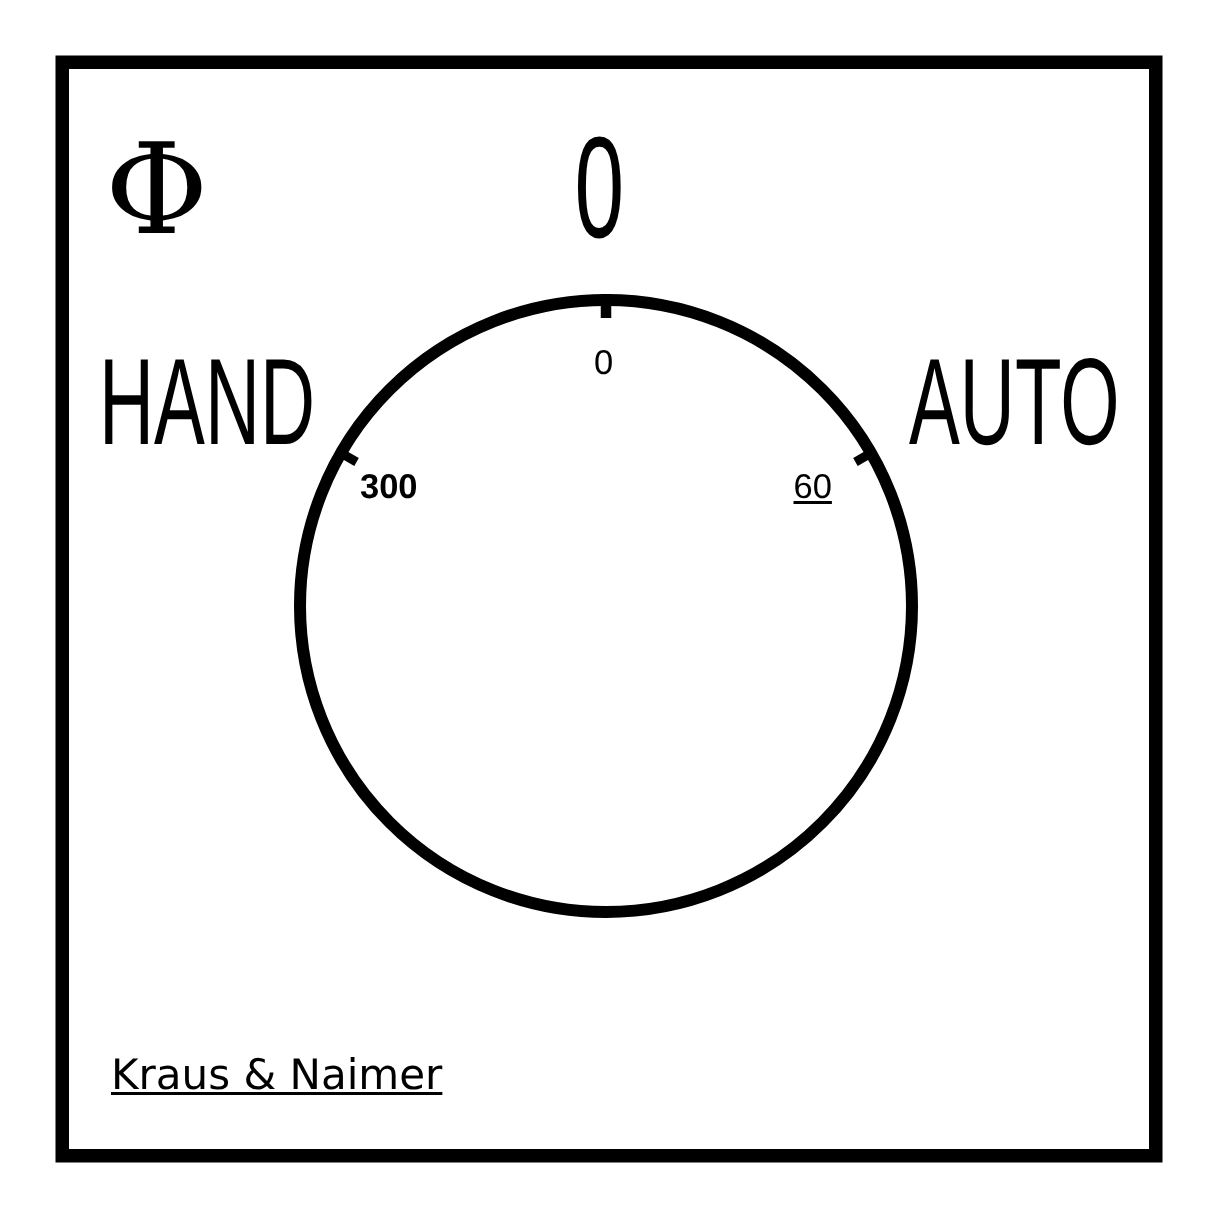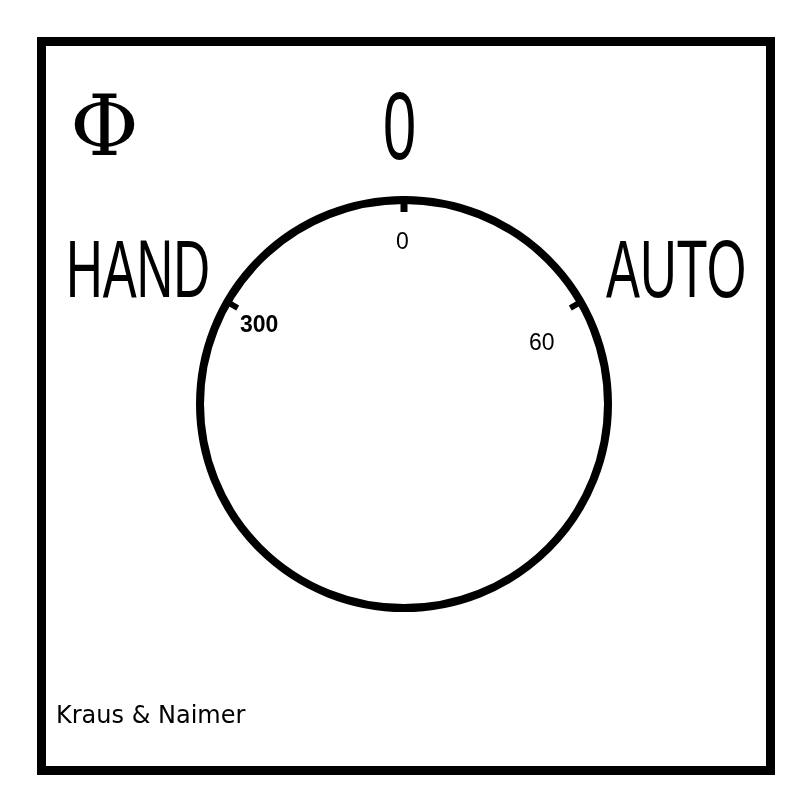--- a/index.html
+++ b/index.html
@@ -7,22 +7,22 @@
   .plate { position:absolute; left:37px; top:37px; width:720px; height:720px; border:9px solid #000; background:#fff; }
   svg.dial { position:absolute; left:0; top:0; }
   .lbl { position:absolute; color:#000; white-space:nowrap; line-height:1; }
   .phi { left:70px; top:84px; font-family:"DejaVu Serif", serif; font-size:84px; }
   .zero-big { left:383px; top:78px; font-family:"Liberation Sans", sans-serif; font-size:96px; transform:scaleX(0.62); transform-origin:left top; }
   .hand { left:66px; top:228px; font-family:"Liberation Sans", sans-serif; font-size:82px; transform:scaleX(0.62); transform-origin:left top; }
   .auto { left:606px; top:228px; font-family:"Liberation Sans", sans-serif; font-size:82px; transform:scaleX(0.62); transform-origin:left top; }
   .tick-lbl { font-family:"Liberation Sans", sans-serif; font-size:23px; }
   .t0 { left:396px; top:230px; }
   .t300 { left:240px; top:313px;font-weight:bold; }
-  .t60 { left:529px; top:331px; }
-  .brand { left:56px; top:703px; font-family:"DejaVu Sans", sans-serif; font-size:24px; }
+  .t60 { left:529px; top:313px;text-decoration:underline; }
+  .brand { left:74px; top:703px; font-family:"DejaVu Sans", sans-serif; font-size:28px;text-decoration:underline; }
 </style>
 </head>
 <body>
 
 <div class="plate"></div>
 
 <svg class="dial" width="810" height="810" viewBox="0 0 810 810">
   <circle cx="404" cy="404" r="204" fill="none" stroke="#000" stroke-width="8"></circle>
   <line x1="404" y1="196" x2="404" y2="212" stroke="#000" stroke-width="7"></line>
   <line x1="227.3" y1="302" x2="237.7" y2="308" stroke="#000" stroke-width="6"></line>

